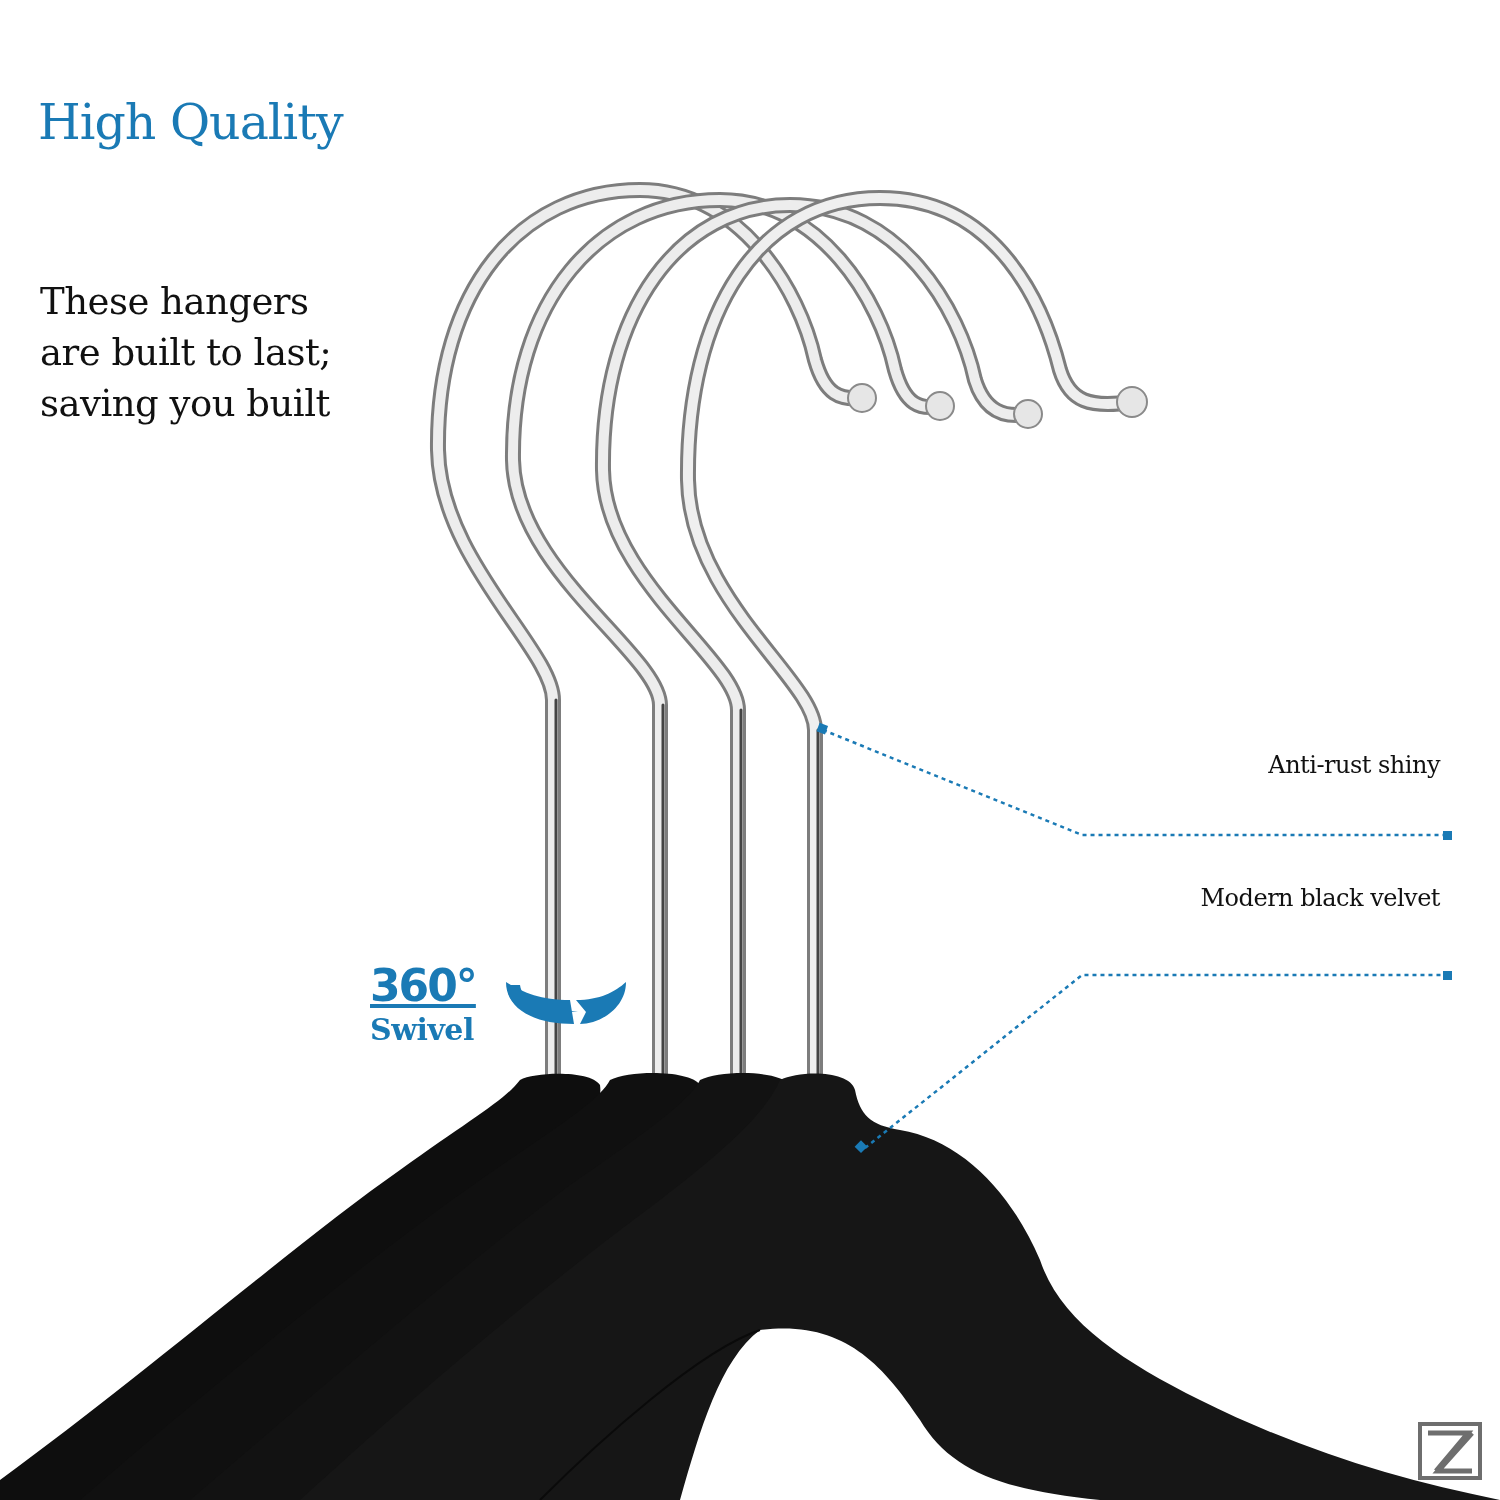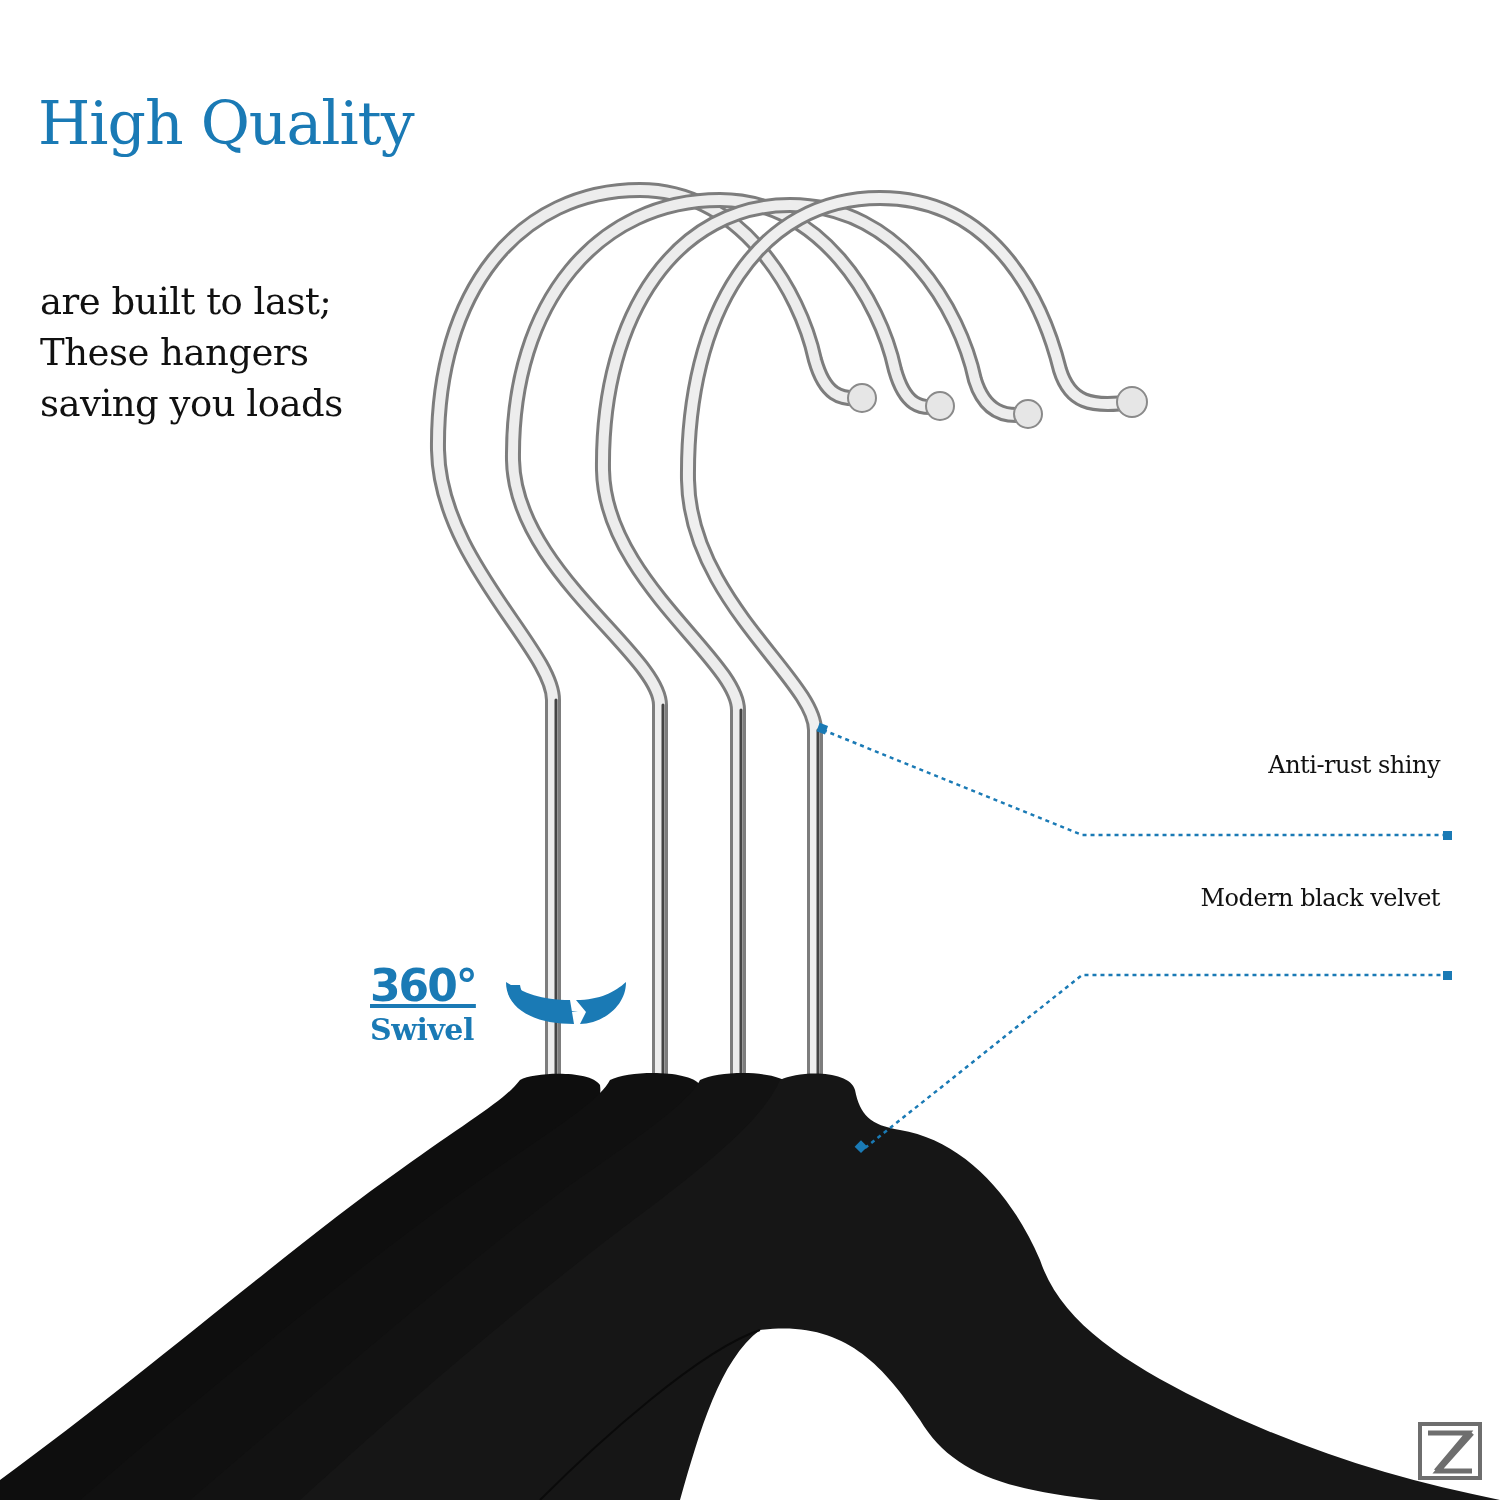--- a/index.html
+++ b/index.html
@@ -1,20 +1,20 @@
 <!DOCTYPE html>
 <html><head>
   <meta charset="utf-8">
   <style>
     html, body { margin: 0; padding: 0; background: #ffffff; }
     body { width: 1500px; height: 1500px; position: relative; overflow: hidden; }
     .serif { font-family: "DejaVu Serif", "Liberation Serif", serif; }
     .headline {
       position: absolute; left: 38px; top: 80px; margin: 0;
-      color: #1a7ab5; font-size: 60px; line-height: 86px; font-weight: normal;
+      color: #1a7ab5; font-size: 49px; line-height: 86px; font-weight: normal;
       letter-spacing: -1px;
     }
     .headline span { display: block; }
     .body-copy {
       position: absolute; left: 40px; top: 276px; margin: 0;
       color: #111111; font-size: 37px; line-height: 51px; letter-spacing: -0.5px;
     }
     .body-copy span { display: block; }
     .callout {
       position: absolute; right: 60px; text-align: right; color: #111;
@@ -103,23 +103,23 @@
   </g>
   <rect x="857" y="1142" width="9" height="9" fill="#1a7ab5" transform="rotate(45 861 1146)"></rect>
   <rect x="1443" y="971" width="9" height="9" fill="#1a7ab5"></rect>
 </svg>
 
 <h1 class="headline serif">
   <span>High Quality</span>
 </h1>
 
 <p class="body-copy serif">
+  <span>These hangers</span>
   <span>are built to last;</span>
-  <span>These hangers</span>
-  <span>saving you loads</span>
+  <span>saving you built</span>
 </p>
 
 <div class="callout callout-1 serif">
   <span>Anti-rust shiny</span>
 </div>
 
 <div class="callout callout-2 serif">
   <span>Modern black velvet</span>
 </div>
 

